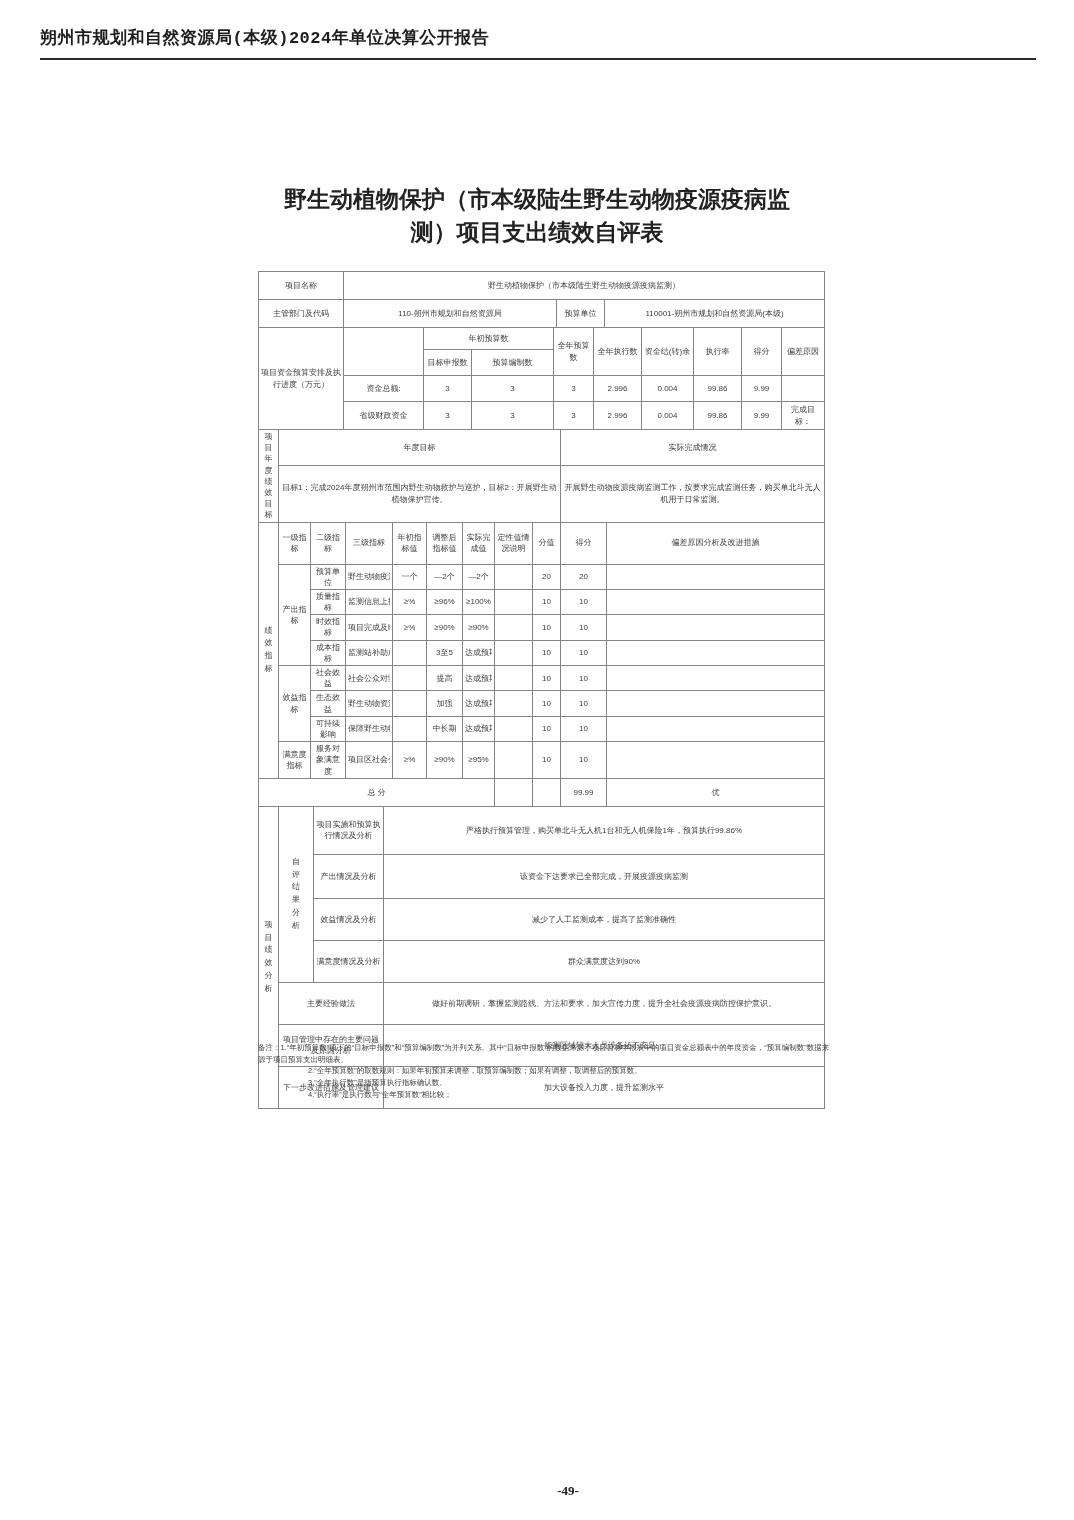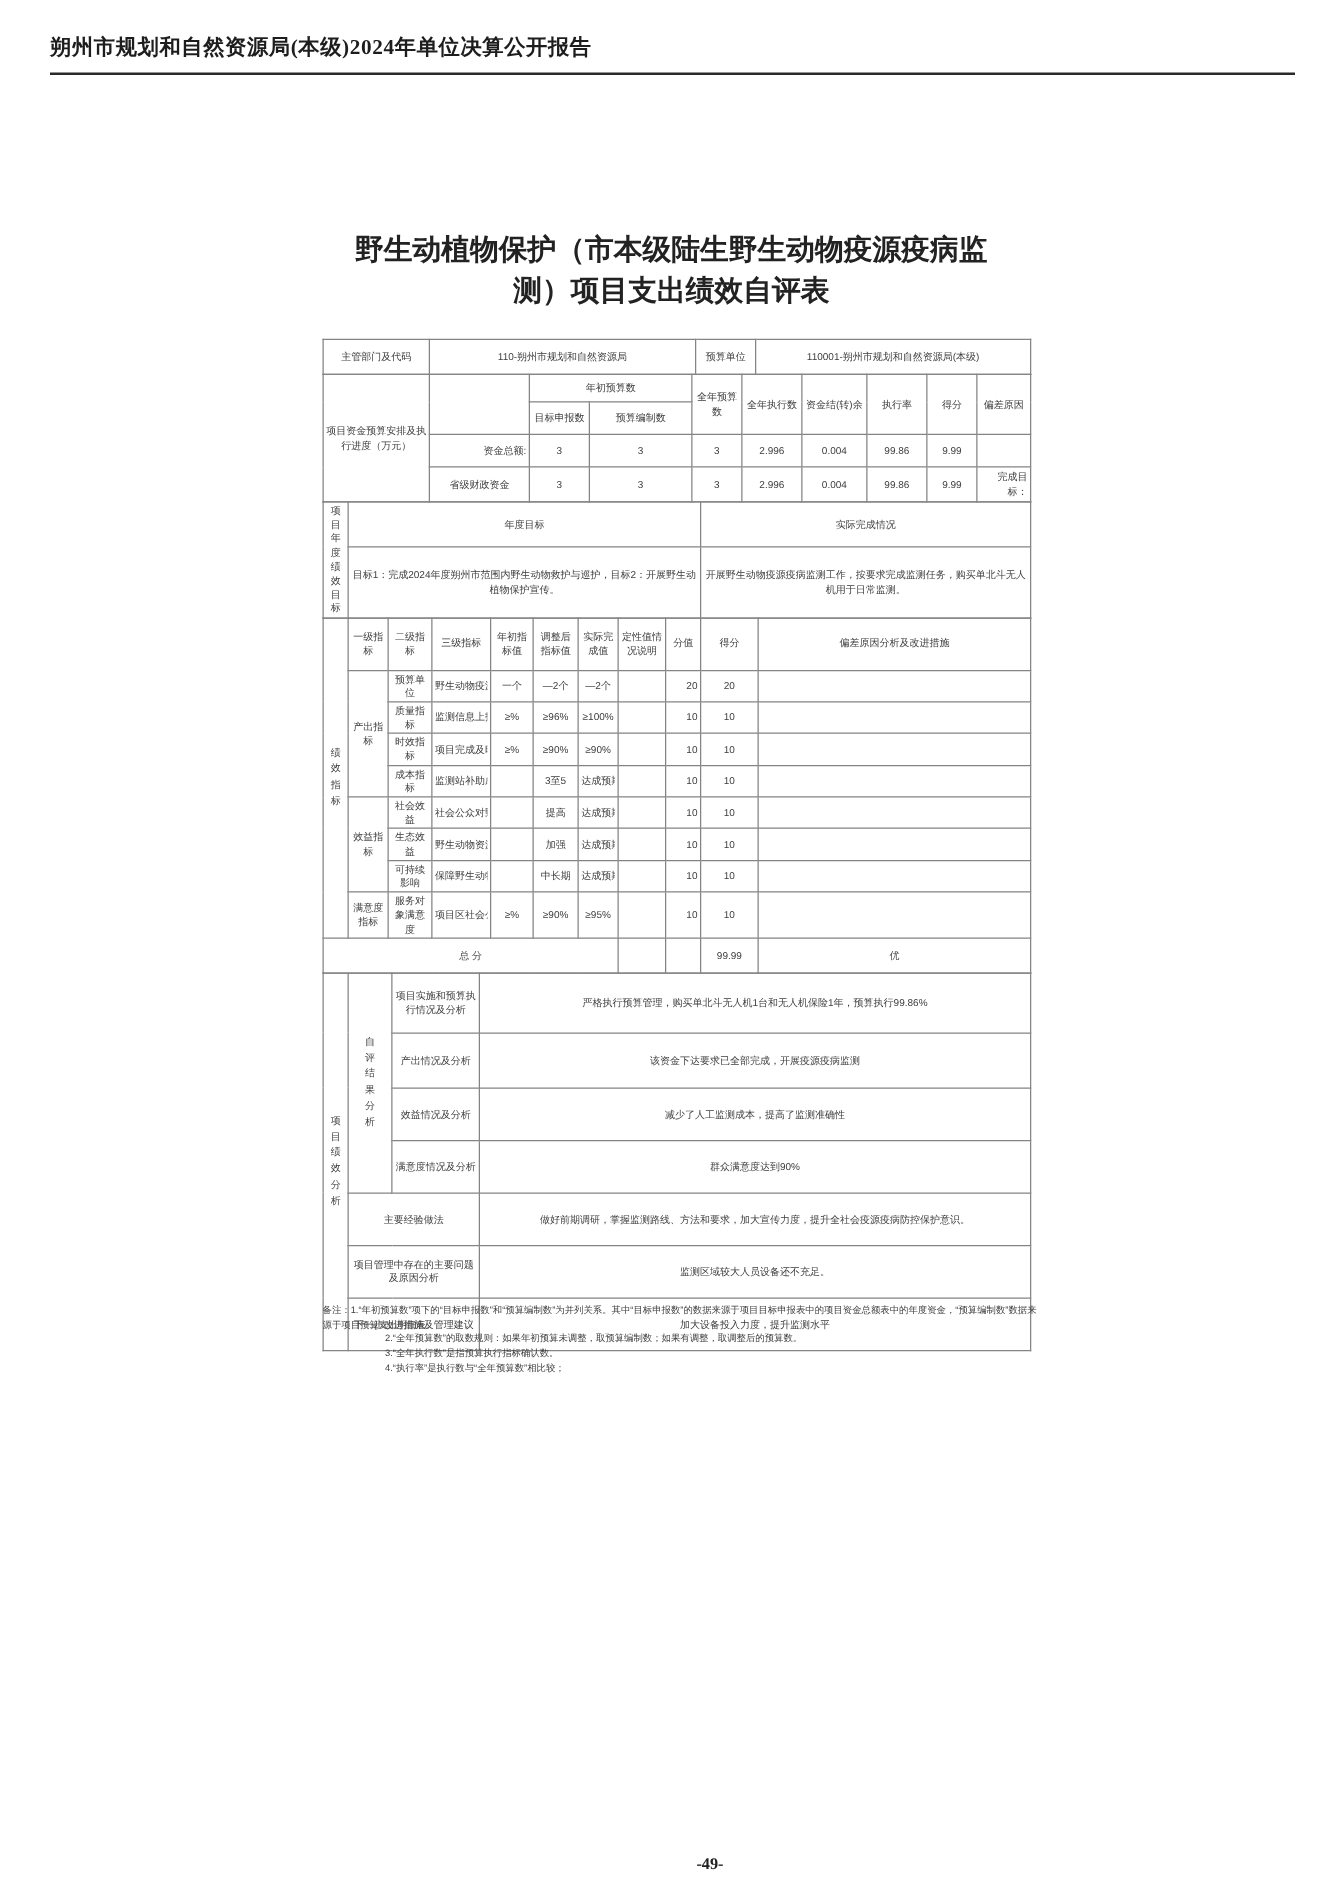--- a/index.html
+++ b/index.html
@@ -3,35 +3,35 @@
 <meta charset="utf-8">
 <style>
   html,body{margin:0;padding:0;}
   body{
     width:1074px;height:1520px;position:relative;background:#ffffff;
     font-family:"Liberation Sans","DejaVu Sans",sans-serif;color:#3d3d3d;
   }
   .doc-header{
     position:absolute;left:40px;top:26px;width:996px;
     border-bottom:2px solid #2a2a2a;padding-bottom:9px;
-    font-family:Liberation Serif, serif;
+    font-family:Liberation Mono, monospace;
     font-weight:bold;font-size:17px;color:#1d1d1d;letter-spacing:.5px;
   }
   .title-block{position:absolute;left:0;top:183px;width:100%;text-align:center;}
   .page-title{font-size:23px;font-weight:bold;color:#222;line-height:1.45;font-family:"Liberation Sans",sans-serif;}
   .subtitle{font-size:10px;margin-top:3px;color:#333;}
   .tables{position:absolute;left:258px;top:272px;width:567px;}
   table{border-collapse:collapse;table-layout:fixed;width:566px;margin-top:-1px;}
   td{
     border:1px solid #848484;font-size:8px;line-height:1.4;text-align:center;
     vertical-align:middle;padding:1px 2px;color:#3d3d3d;overflow:hidden;word-break:break-all;
   }
   .clip{white-space:nowrap;overflow:hidden;display:block;}
   .vert{display:inline-block;width:1em;word-break:break-all;line-height:1.6;}
-  .tl{text-align:right;}
+  .tl{text-align:center;}
   .notes{
     position:absolute;left:258px;top:1042px;width:572px;
     font-size:7.5px;line-height:1.55;color:#3d3d3d;
   }
   .notes .sub{padding-left:50px;}
   .page-number{
     position:absolute;left:0;top:1483px;width:100%;text-align:center;
     font-family:"Liberation Serif","DejaVu Serif",serif;font-weight:bold;font-size:13px;color:#222;margin-left:31px;
   }
 </style>
@@ -50,20 +50,24 @@
 <div class="tables">
 
   <table>
     <colgroup>
         <col style="width:85px">
         <col style="width:213px">
         <col style="width:48px">
         <col style="width:220px">
       </colgroup>
     <tbody>
+        <tr style="height:28px">
+      <td>项目名称</td>
+      <td colspan="3">野生动植物保护（市本级陆生野生动物疫源疫病监测）</td>
+    </tr>
     <tr style="height:28px">
       <td>主管部门及代码</td>
       <td>110-朔州市规划和自然资源局</td>
       <td>预算单位</td>
       <td>110001-朔州市规划和自然资源局(本级)</td>
     </tr>
   </tbody>
     </table>
 
   <table>

